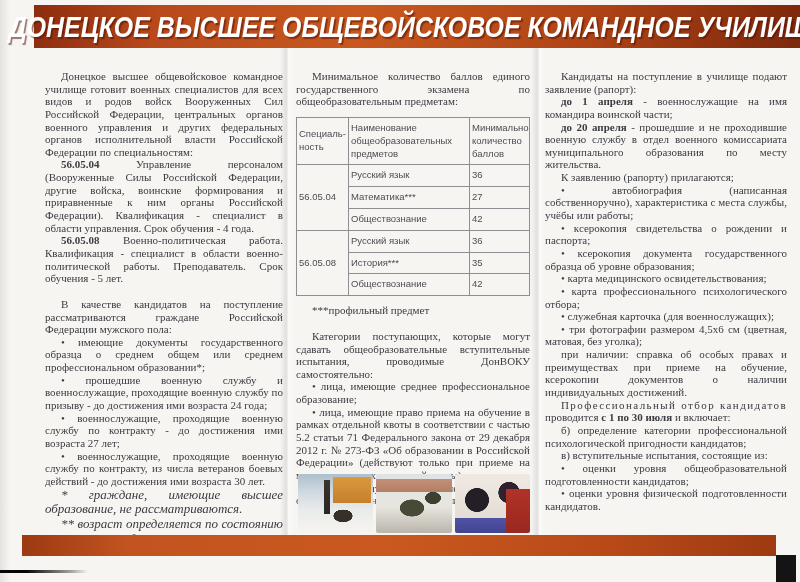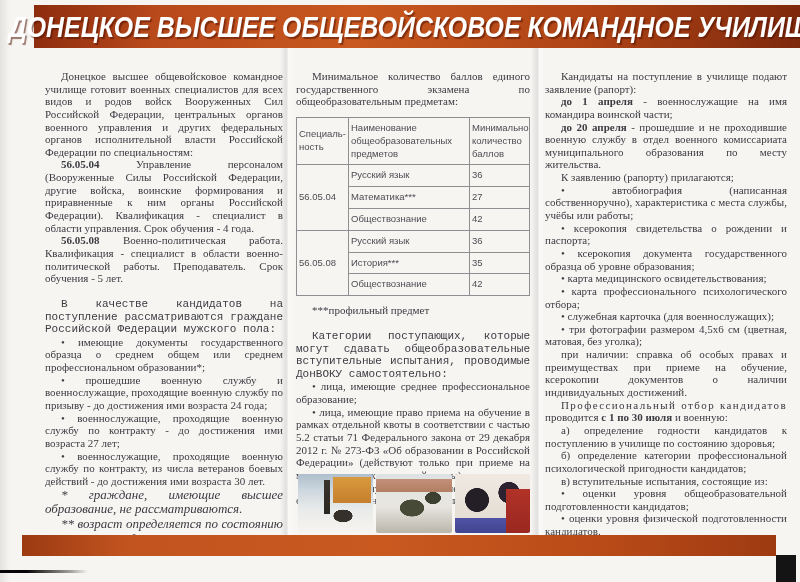--- a/index.html
+++ b/index.html
@@ -27,21 +27,21 @@
   .fold { position:absolute; top:48px; height:487px; width:14px; pointer-events:none;
     background:linear-gradient(90deg,rgba(0,0,0,0) 0%,rgba(110,110,118,0.16) 45%,rgba(255,255,255,0.5) 62%,rgba(0,0,0,0) 100%); }
   .fold-1 { left:280px; }
   .fold-2 { left:531px; }
   
   .col { position:absolute; top:70px; font-size:11px; line-height:1.15; text-align:justify; }
   .col-left  { left:45px;  width:238px; }
   .col-mid   { left:296px; width:234px; }
   .col-right { left:545px; width:242px; }
   .col p { margin:0; text-indent:16px; }
-  .gap { margin-top:13px !important;font-family:Liberation Mono, monospace; }
+  .gap { margin-top:13px !important; }
   .sgap { margin-top:8px !important; }
   .fn { font-style:italic; font-size:13px; }
   .fn b { font-weight:bold; }
   .spaced { letter-spacing:1.4px; }
   
   .score-table {
     width:100%; border-collapse:collapse; table-layout:fixed;
     font-family:"Liberation Sans", sans-serif; font-size:9.5px; color:#4c4c52;
     text-align:left; margin:9px 0 7px 0;
   }
@@ -171,22 +171,21 @@
     <p><b>до 20 апреля</b><span> - прошедшие и не проходившие военную службу в отдел военного комиссариата муниципального образования по месту жительства.</span></p>
     <p>К заявлению (рапорту) прилагаются;</p>
     <p>• автобиография (написанная собственноручно), характеристика с места службы, учёбы или работы;</p>
     <p>• ксерокопия свидетельства о рождении и паспорта;</p>
     <p>• ксерокопия документа государственного образца об уровне образования;</p>
     <p>• карта медицинского освидетельствования;</p>
     <p>• карта профессионального психологического отбора;</p>
     <p>• служебная карточка (для военнослужащих);</p>
     <p>• три фотографии размером 4,5х6 см (цветная, матовая, без уголка);</p>
     <p>при наличии: справка об особых правах и преимуществах при приеме на обучение, ксерокопии документов о наличии индивидуальных достижений.</p>
-    <p><span class="spaced">Профессиональный отбор кандидатов</span><span> проводится </span><b>с 1 по 30 июля</b><span> и военную:</span></p>
-    <p>а) определение годности кандидатов к поступлению в училище по состоянию здоровья;</p>
+    <p><span class="spaced">Профессиональный отбор кандидатов</span><span> проводится </span><b>с 1 по 30 июля</b><span> и включает:</span></p>
     <p>б) определение категории профессиональной психологической пригодности кандидатов;</p>
     <p>в) вступительные испытания, состоящие из:</p>
     <p>• оценки уровня общеобразовательной подготовленности кандидатов;</p>
     <p>• оценки уровня физической подготовленности кандидатов.</p>
   </div>
 
   <div class="photos">
     <div class="photo photo-1"></div>
     <div class="photo photo-2"></div>
     <div class="photo photo-3"></div>

